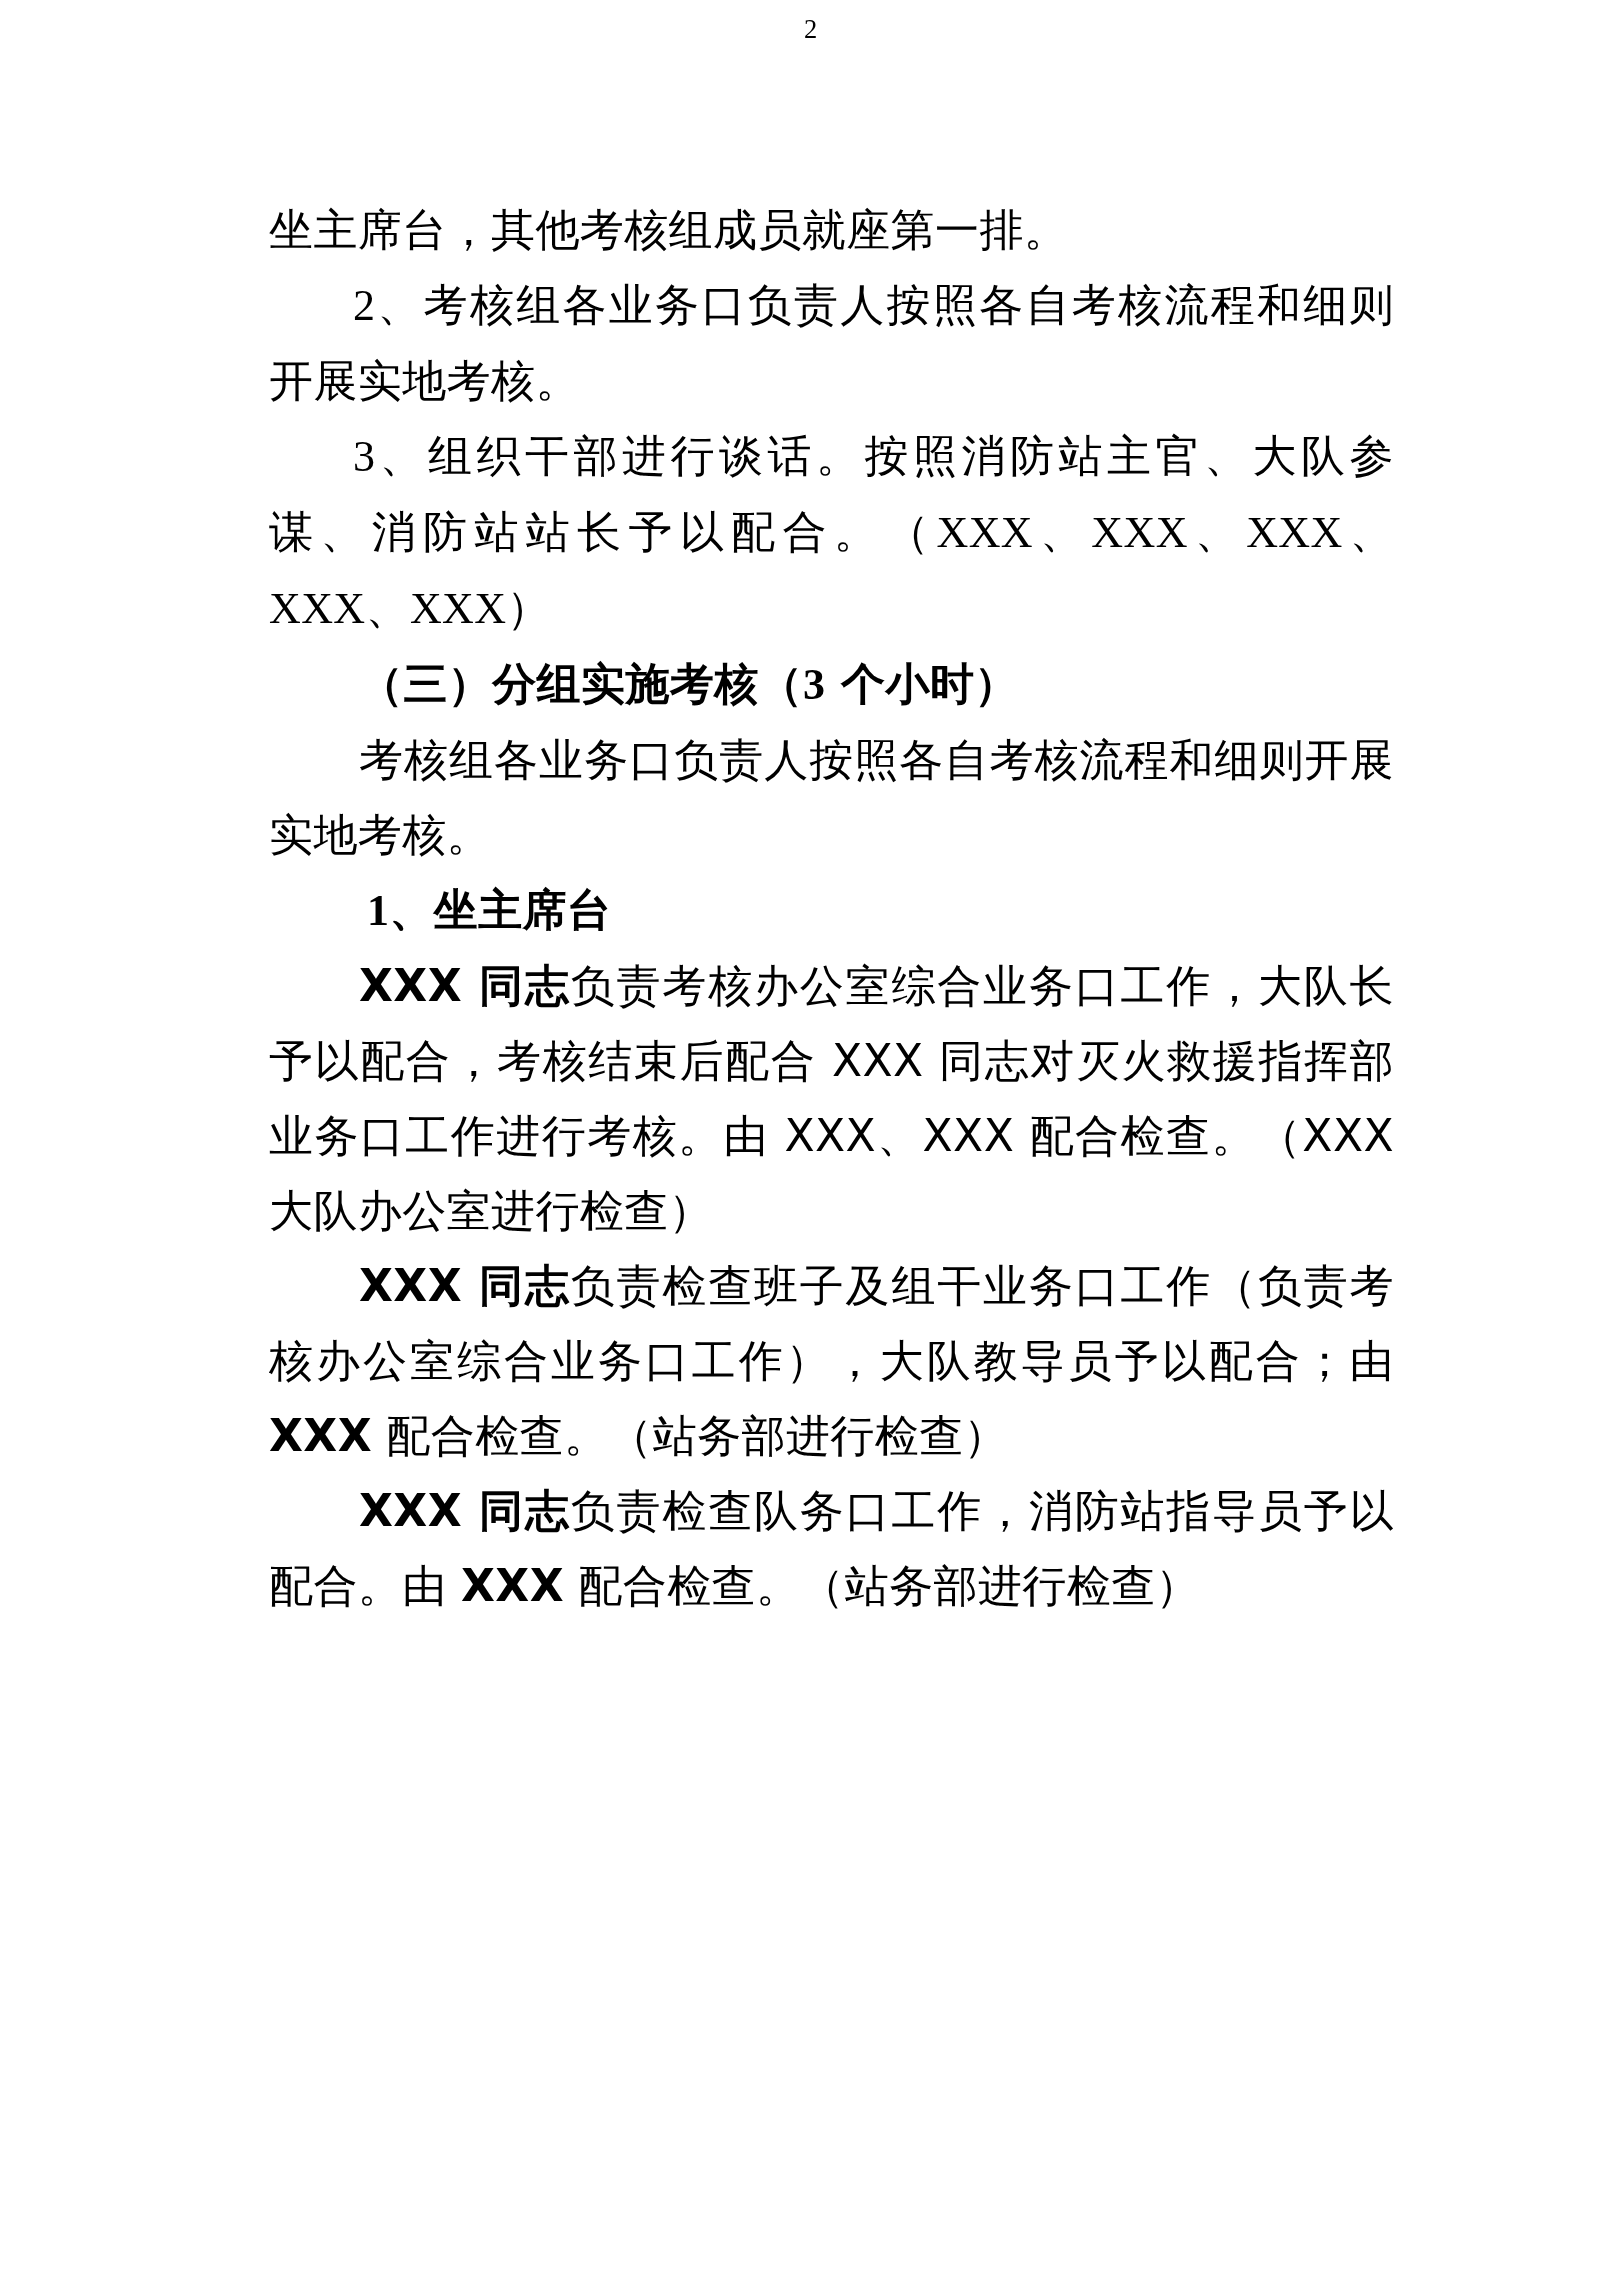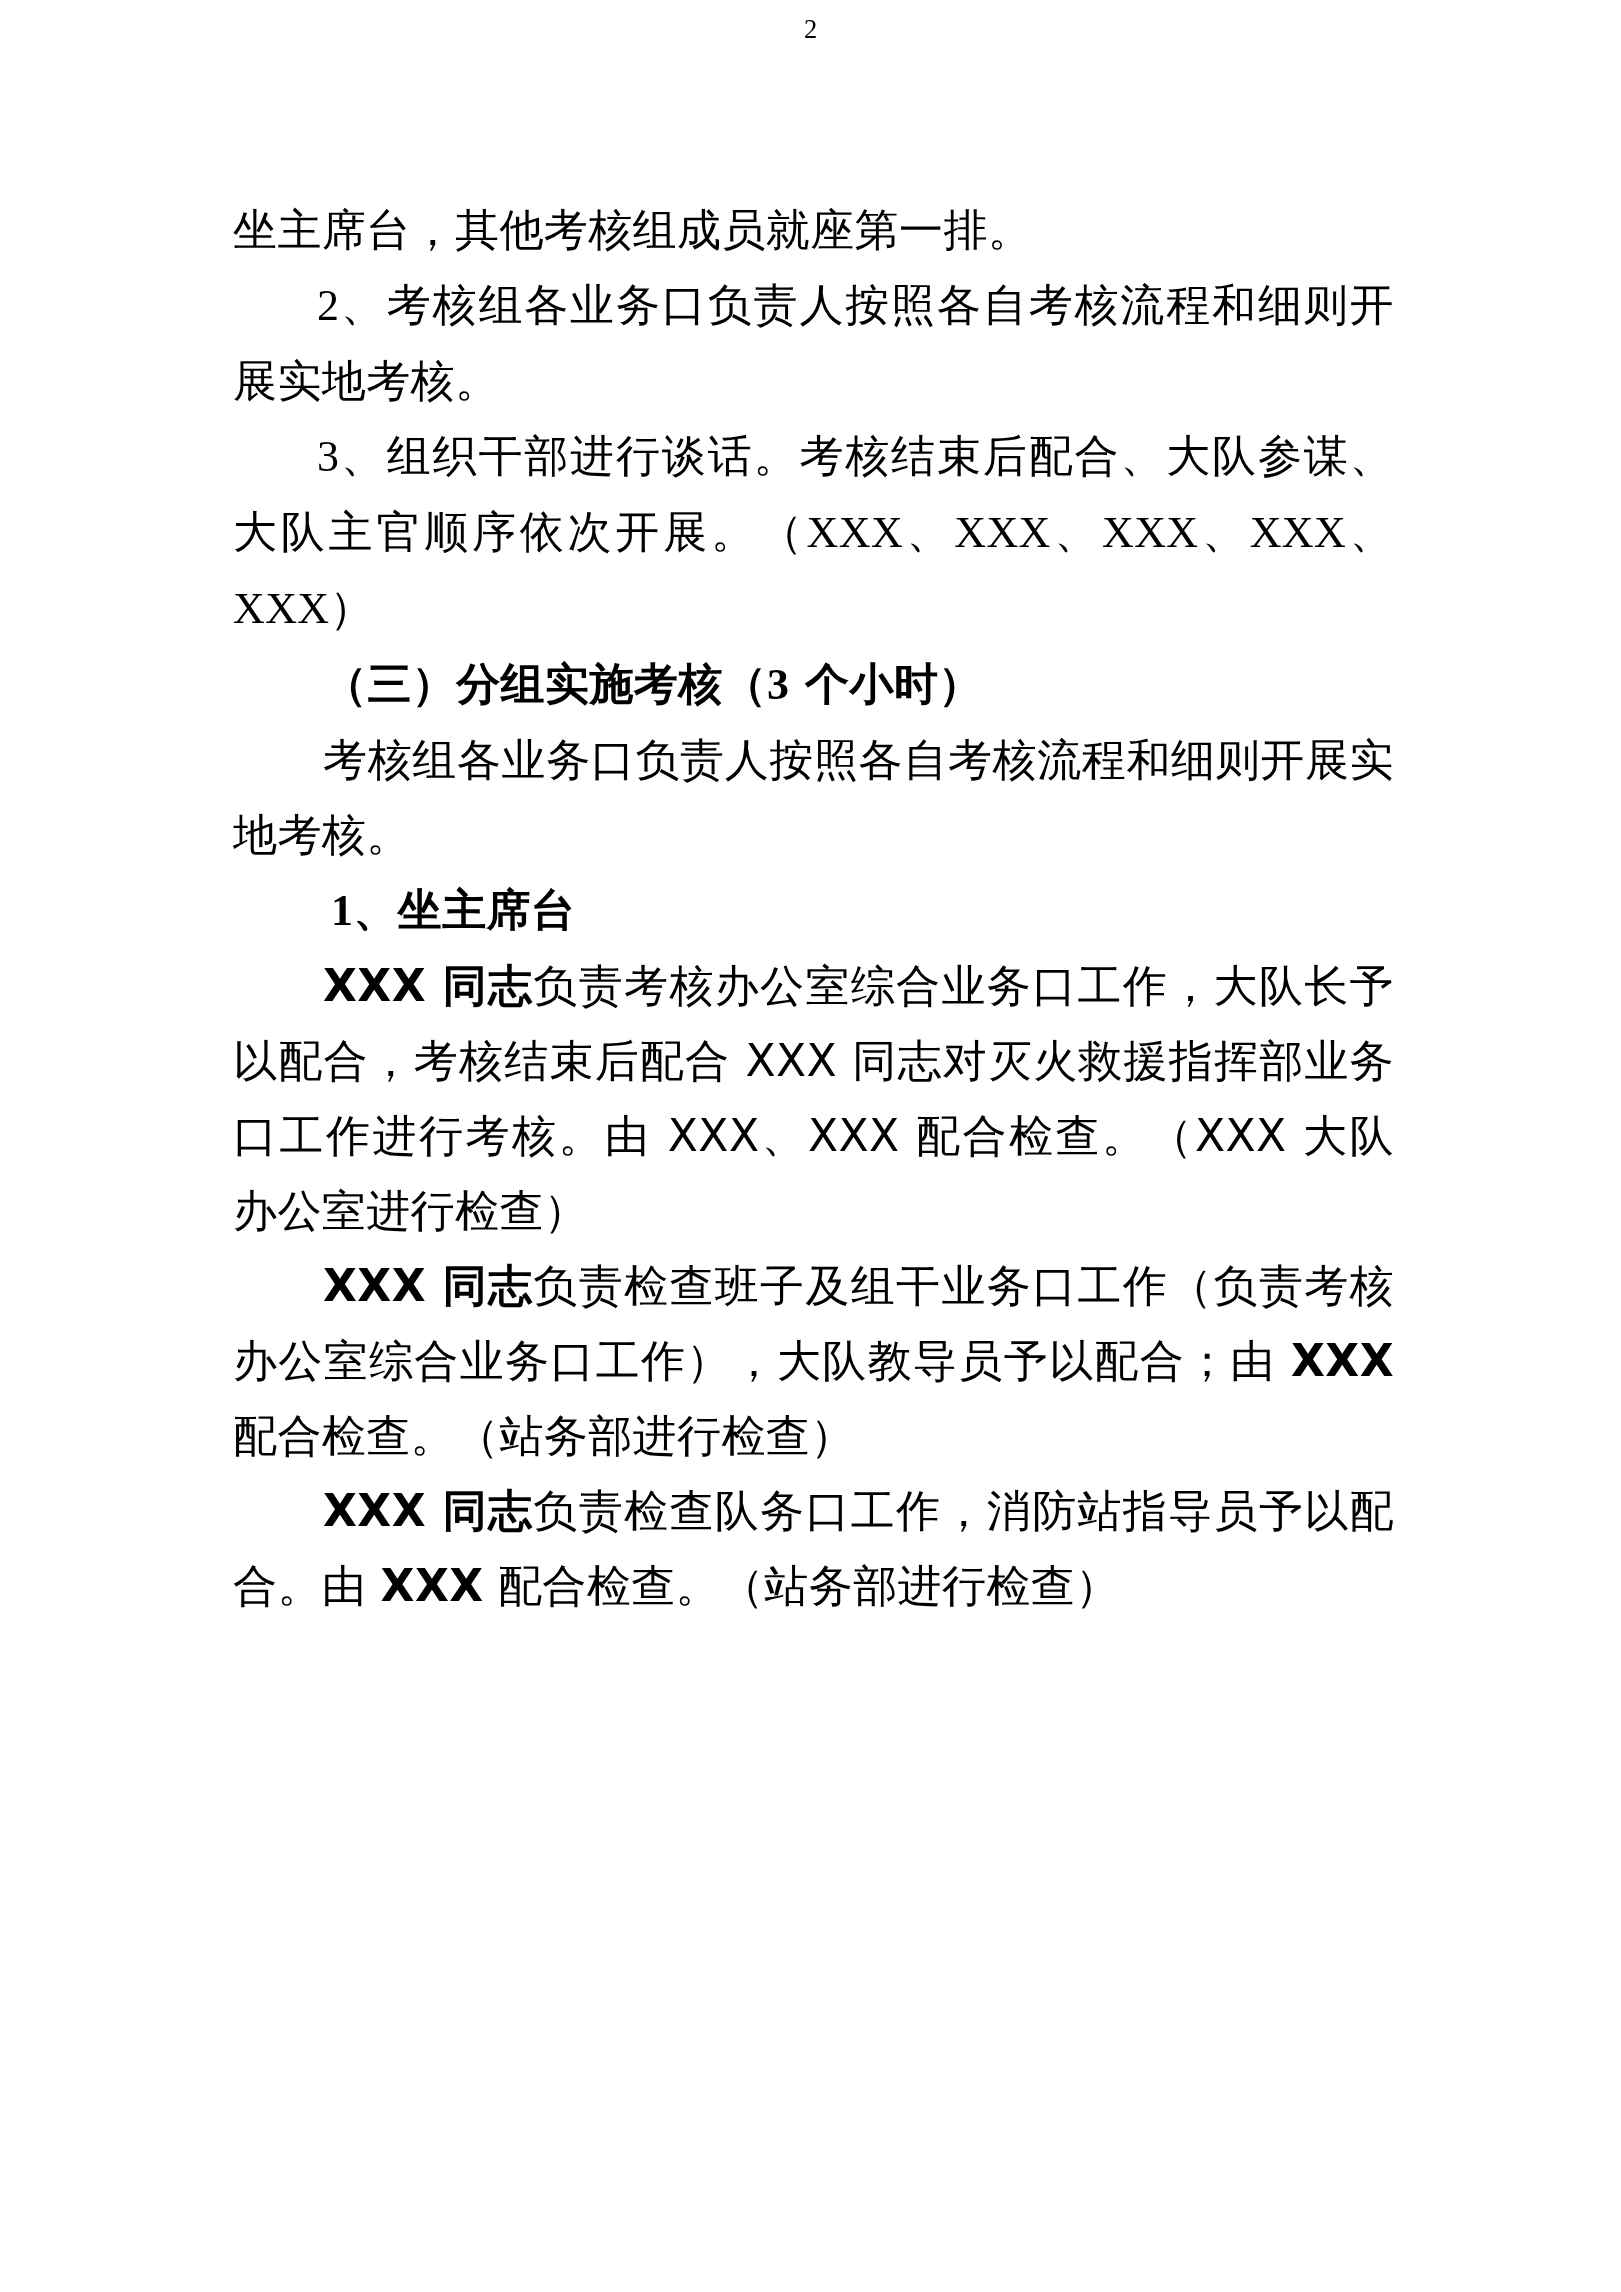--- a/index.html
+++ b/index.html
@@ -26,20 +26,21 @@
     text-align: center;
     font-size: 26.5px;
     font-family: "Liberation Serif", "DejaVu Serif", serif;
     margin-top: 13.7px;
     letter-spacing: 0;
   }
   .content {
     margin-top: 147px;
     padding-left: 233px;
     padding-right: 227px;
+    margin-left: 36px;
   }
   p {
     margin: 0;
     font-size: 44px;
     line-height: 75px;
     text-align: justify;
     text-justify: inter-ideograph;
     font-family: "DejaVu Sans", "Liberation Sans", sans-serif;
     font-weight: 500;
     letter-spacing: 0.4px;
@@ -66,21 +67,21 @@
   }
 </style>
 </head>
 <body>
 
 <div class="page">
   <div class="page-number">2</div>
   <div class="content">
       <p><span>坐主席台，其他考核组成员就座第一排。</span></p>
       <p class="indent-small"><span class="serif-num">2</span><span>、考核组各业务口负责人按照各自考核流程和细则开展实地考核。</span></p>
-      <p class="indent-small"><span class="serif-num">3</span><span>、组织干部进行谈话。考核结束后配合、大队参谋、大队主官顺序依次开展。（</span><span class="serif-num">XXX、XXX、XXX、XXX、XXX</span><span>）</span></p>
+      <p class="indent-small"><span class="serif-num">3</span><span>、组织干部进行谈话。按照消防站主官、大队参谋、消防站站长予以配合。（</span><span class="serif-num">XXX、XXX、XXX、XXX、XXX</span><span>）</span></p>
       <p class="heading"><span class="b">（三）分组实施考核（</span><span class="b serif-num">3</span><span class="b"> 个小时）</span></p>
       <p class="indent"><span>考核组各业务口负责人按照各自考核流程和细则开展实地考核。</span></p>
       <p class="sub-heading"><span class="b serif-num">1</span><span class="b">、坐主席台</span></p>
       <p class="indent"><span class="b">XXX 同志</span><span>负责考核办公室综合业务口工作，大队长予以配合，考核结束后配合 XXX 同志对灭火救援指挥部业务口工作进行考核。由 XXX、XXX 配合检查。（XXX 大队办公室进行检查）</span></p>
       <p class="indent"><span class="b">XXX 同志</span><span>负责检查班子及组干业务口工作（负责考核办公室综合业务口工作），大队教导员予以配合；由 </span><span class="b">XXX</span><span> 配合检查。（站务部进行检查）</span></p>
       <p class="indent"><span class="b">XXX 同志</span><span>负责检查队务口工作，消防站指导员予以配合。由 </span><span class="b">XXX</span><span> 配合检查。（站务部进行检查）</span></p>
     </div>
 </div>
 
 

